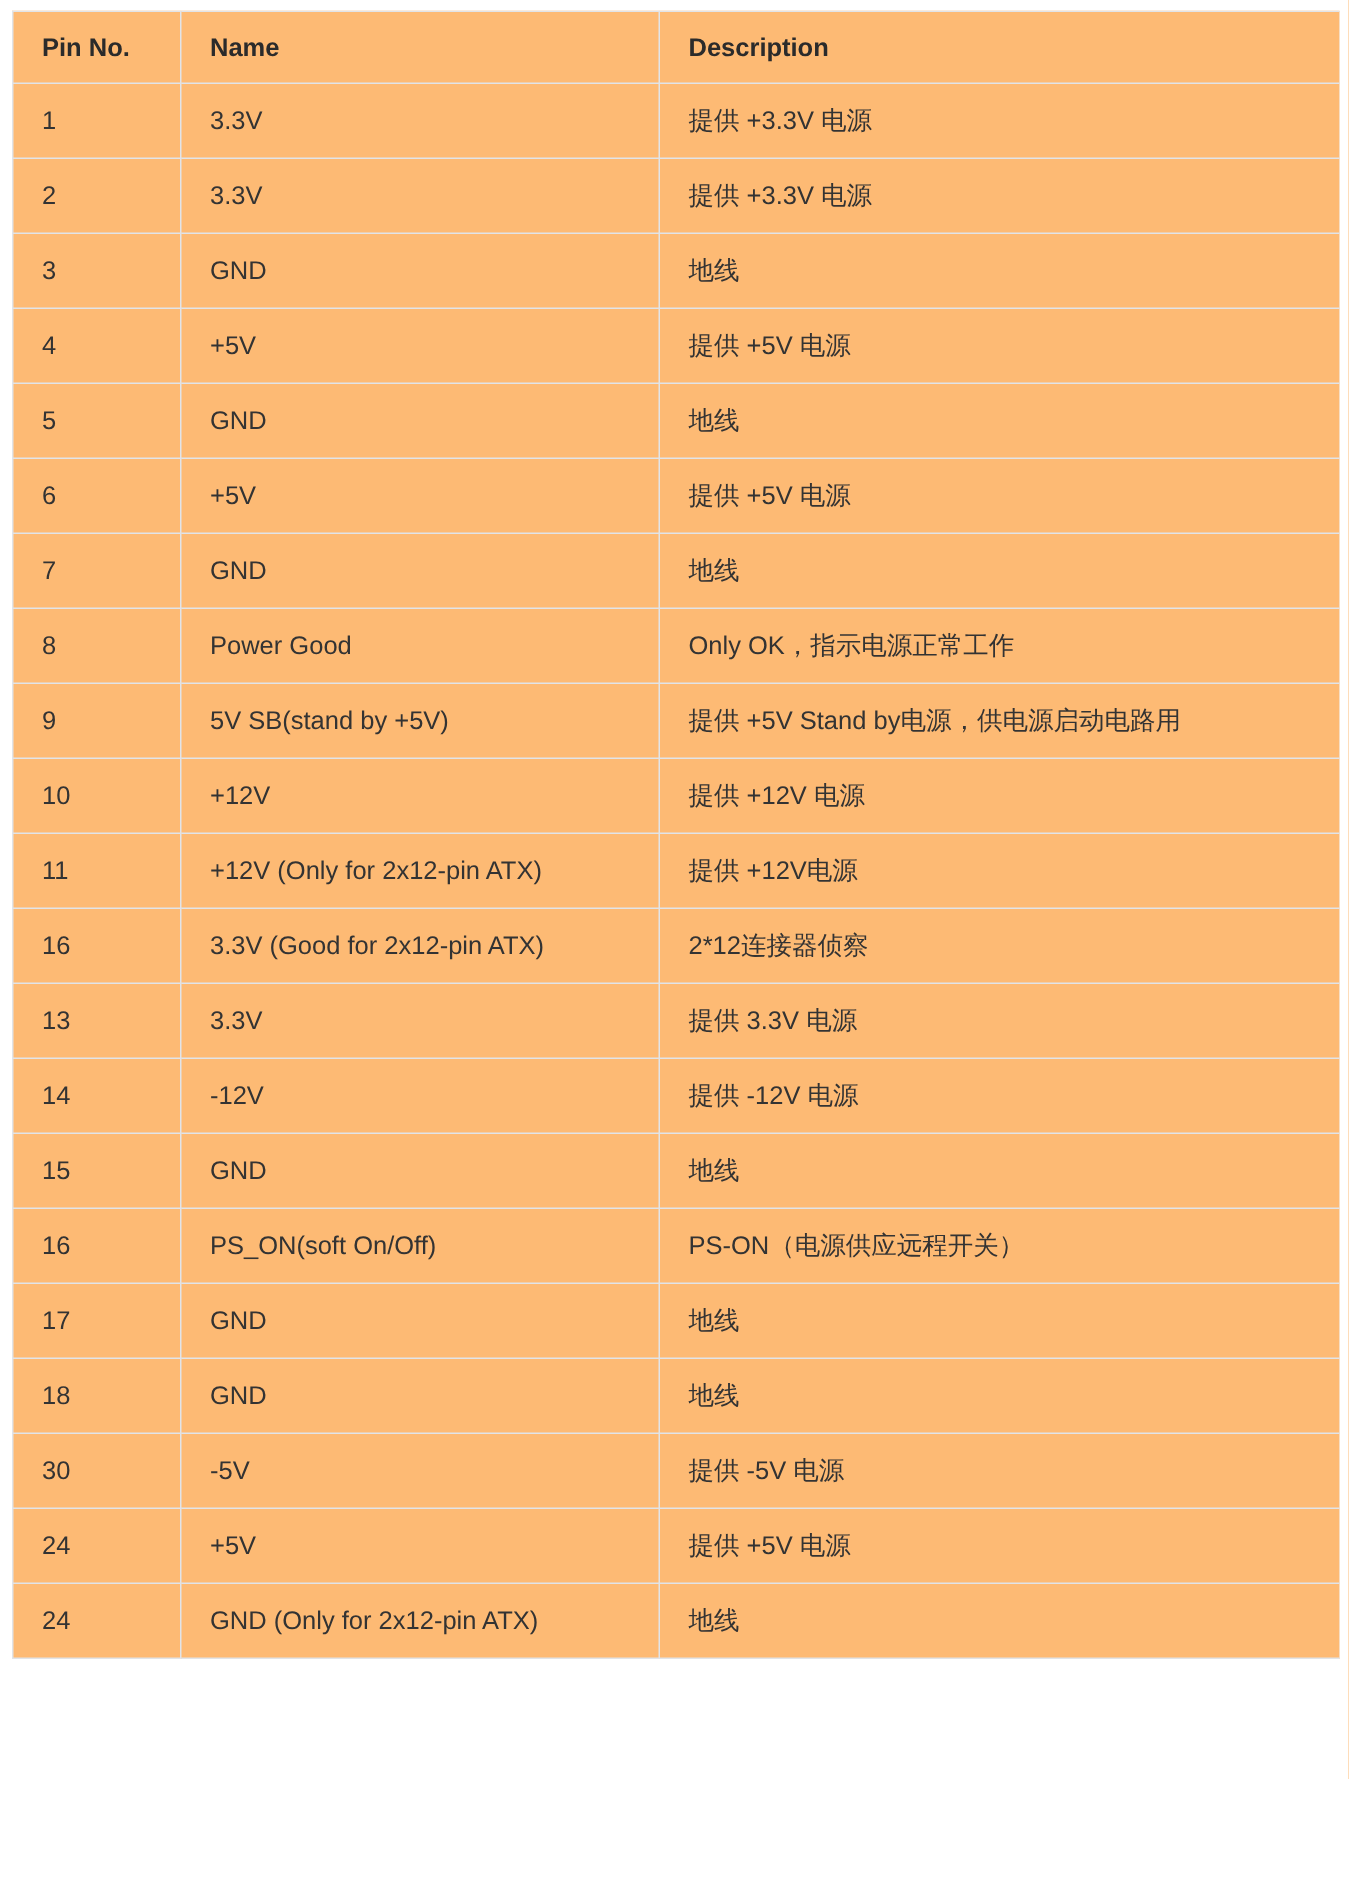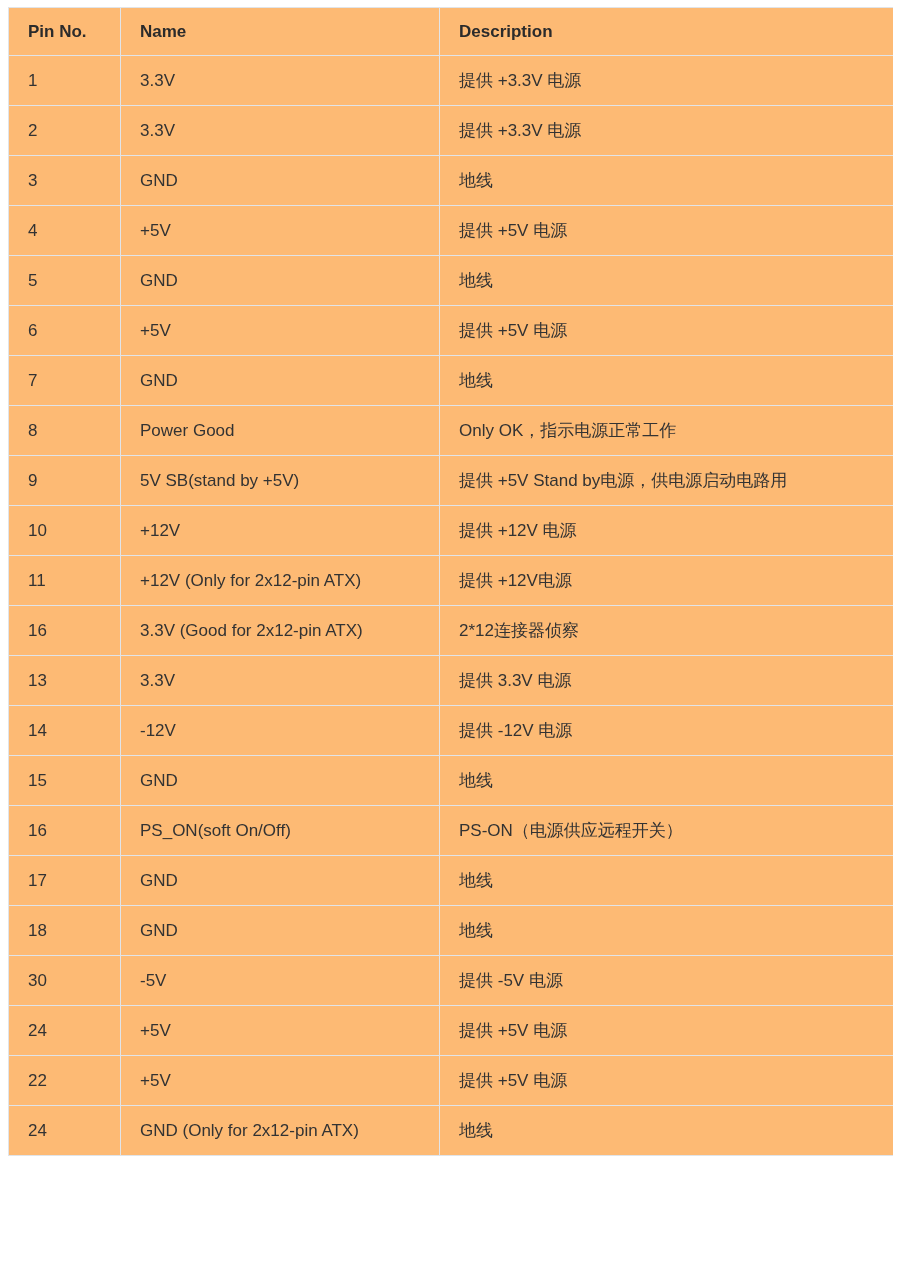--- a/index.html
+++ b/index.html
@@ -151,23 +151,18 @@
         <td>30</td>
         <td>-5V</td>
         <td>提供 -5V 电源</td>
       </tr>
       <tr>
         <td>24</td>
         <td>+5V</td>
         <td>提供 +5V 电源</td>
       </tr>
       <tr>
-        <td>22</td>
-        <td>+5V</td>
-        <td>提供 +5V 电源</td>
-      </tr>
-      <tr>
         <td>24</td>
         <td>GND (Only for 2x12-pin ATX)</td>
         <td>地线</td>
       </tr>
     </tbody>
 </table>
 
 </body></html>

